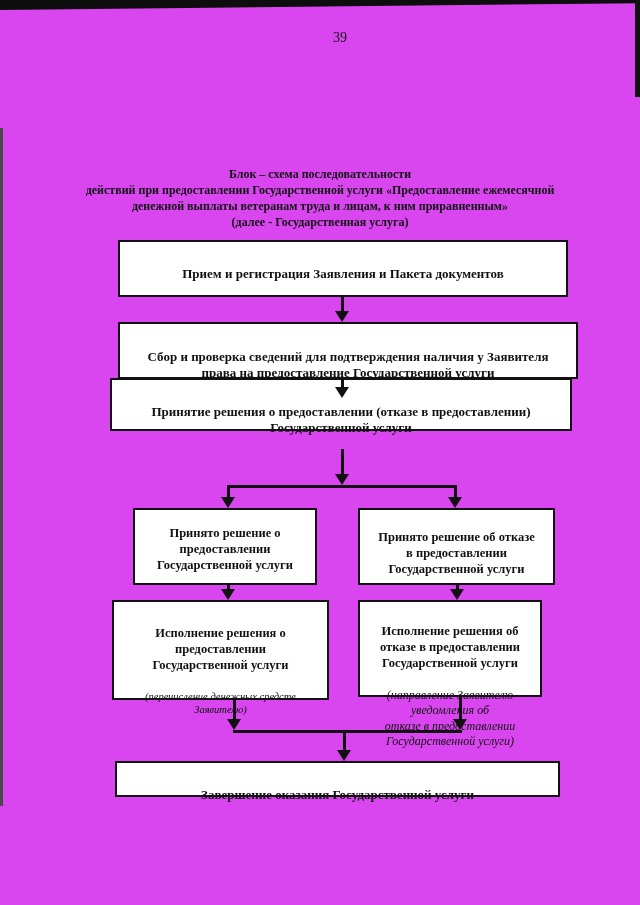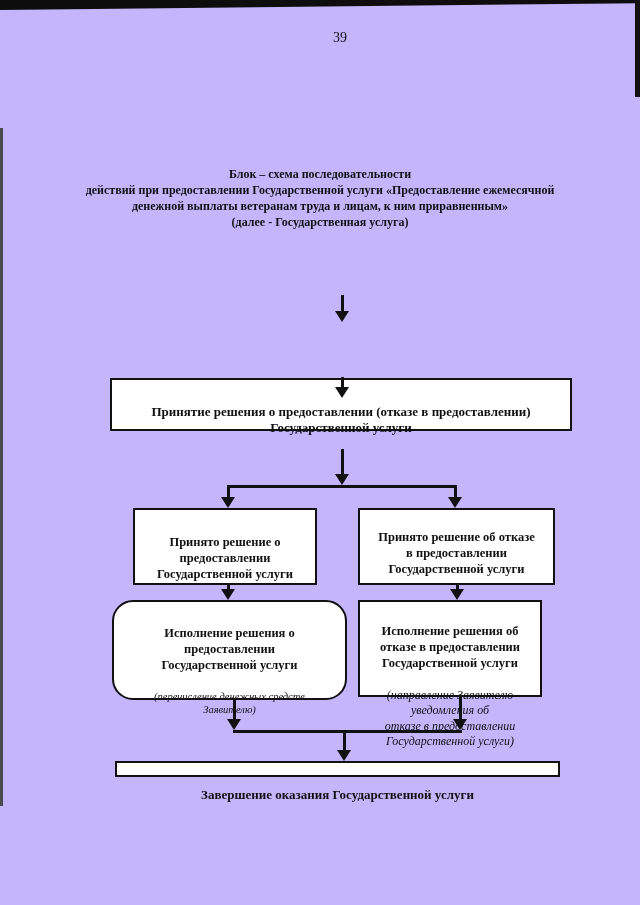--- a/index.html
+++ b/index.html
@@ -1,20 +1,20 @@
 <!DOCTYPE html>
 <html><head>
 <meta charset="utf-8">
 <style>
   html, body { margin:0; padding:0; background:#ffffff; }
   .page {
     position: relative;
     width: 640px;
     height: 905px;
-    background: #c4b5fd;
+    background: #d946ef;
     font-family: "Liberation Serif", serif;
     color: #111111;
     overflow: hidden;
   }
   
   .top-edge {
     position:absolute; left:0; top:0; width:640px; height:10px;
     background:#0d0d0d;
     clip-path: polygon(0 0, 100% 0, 100% 32%, 0 100%);
   }
@@ -76,57 +76,64 @@
   <div class="top-edge"></div>
   <div class="right-edge"></div>
   <div class="left-edge"></div>
 
   <div class="page-number">39</div>
   <div class="diagram-title">Блок – схема последовательности
 действий при предоставлении Государственной услуги «Предоставление ежемесячной
 денежной выплаты ветеранам труда и лицам, к ним приравненным»
 (далее - Государственная услуга)</div>
 
+  <div class="fbox" style="left:118px; top:240px; width:450px; height:57px; padding-top:7px;">
+    <span>Прием и регистрация Заявления и Пакета документов</span>
+  </div>
 
+  <div class="fbox" style="left:118px; top:322px; width:460px; height:57px; padding-top:8px;">
+    <span>Сбор и проверка сведений для подтверждения наличия у Заявителя
+права  на предоставление Государственной услуги</span>
+  </div>
 
   <div class="fbox" style="left:110px; top:378px; width:462px; height:53px; padding-top:7px;">
     <span>Принятие решения о предоставлении (отказе в предоставлении)
 Государственной услуги</span>
   </div>
 
-  <div class="fbox" style="left:133px; top:508px; width:184px; height:77px; padding-top:9px; font-size:12.5px;">
+  <div class="fbox" style="left:133px; top:508px; width:184px; height:77px; font-size:12.5px;">
     <span>Принято решение о
 предоставлении
 Государственной услуги</span>
   </div>
 
   <div class="fbox" style="left:358px; top:508px; width:197px; height:77px; padding-top:4px; font-size:12.5px;">
     <span>Принято решение об отказе
 в  предоставлении
 Государственной услуги</span>
   </div>
 
-  <div class="fbox" style="left:112px; top:600px; width:235px; height:100px; padding-top:8px; font-size:12.5px;border-radius:21px;">
+  <div class="fbox" style="left:112px; top:600px; width:217px; height:100px; padding-top:8px; font-size:12.5px;">
     <span>Исполнение решения о
 предоставлении
 Государственной услуги</span>
     <div class="note">(перечисление денежных средств
 Заявителю)</div>
   </div>
 
   <div class="fbox" style="left:358px; top:600px; width:184px; height:97px; padding-top:6px; font-size:12.5px;">
     <span>Исполнение решения об
 отказе в предоставлении
 Государственной услуги</span>
     <div class="note" style="font-size:12px;">(направление Заявителю уведомления об
 отказе в предоставлении
 Государственной услуги)</div>
   </div>
 
-  <div class="fbox" style="left:115px; top:761px; width:445px; height:16px; padding-top:7px;">
+  <div class="fbox" style="left:115px; top:761px; width:445px; height:36px; padding-top:7px;">
     <span>Завершение оказания Государственной услуги</span>
   </div>
 
   <div class="stem" style="left:341px; top:295px; height:18px;"></div>
   <div class="ah" style="left:335px; top:311px;"></div>
 
   <div class="stem" style="left:341px; top:377px; height:12px;"></div>
   <div class="ah" style="left:335px; top:387px;"></div>
 
   <div class="stem" style="left:341px; top:449px; height:26px;"></div>

